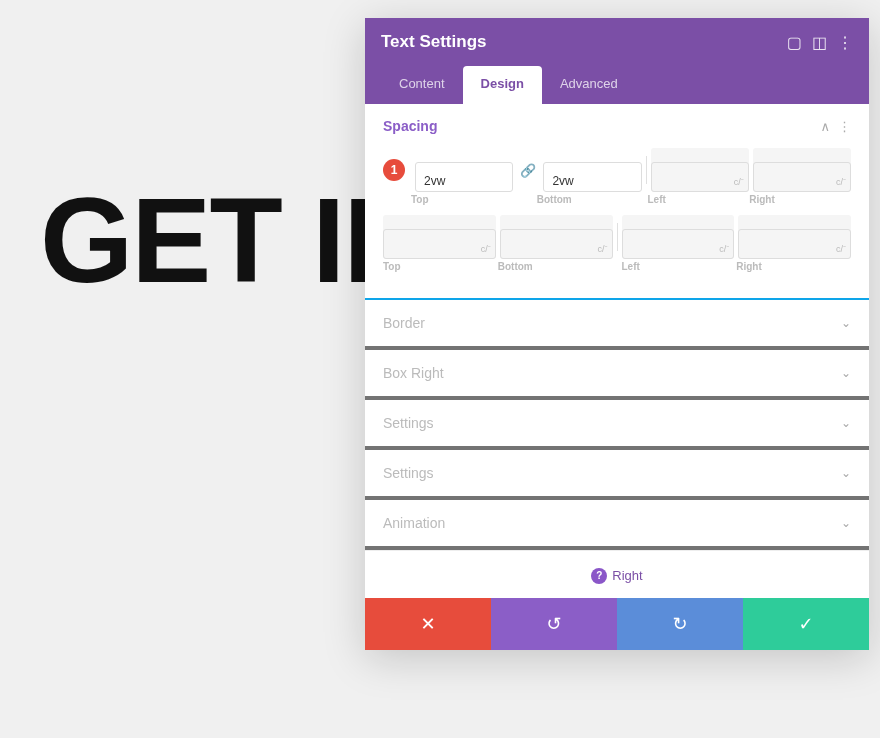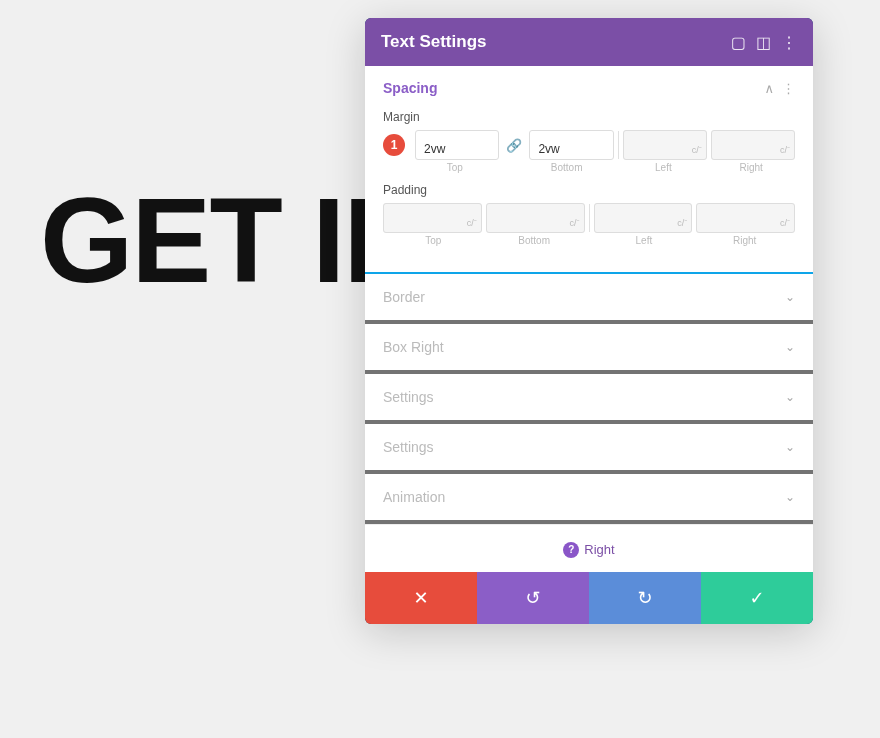--- a/index.html
+++ b/index.html
@@ -23,23 +23,23 @@
       line-height: 1;
       letter-spacing: -2px;
       z-index: 0;
     }
 
     
     .panel {
       position: absolute;
       left: 365px;
       top: 18px;
-      width: 448px;
+      width: 504px;
       background: #0c4a6e;
-      border-radius: 6px;
+      border-radius: 0;
       box-shadow: 0 8px 40px rgba(0,0,0,0.18);
       z-index: 10;
       display: flex;
       flex-direction: column;
       overflow: hidden;
     }
 
     
     .panel-header {
       background: #7b4fa6;
@@ -169,20 +169,21 @@
     }
     .input-pair input {
       width: 100%;
       border: 1px solid #ddd;
       border-radius: 3px;
       padding: 12px 22px 5px 8px;
       font-size: 12px;
       color: #333;
       height: 30px;
       outline: none;
+      margin-top: 14px;
     }
     .input-pair .c-suffix {
       position: absolute;
       right: 5px;
       bottom: 4px;
       font-size: 9px;
       color: #bbb;
     }
 
     .link-btn {
@@ -199,23 +200,23 @@
       margin: 0 4px;
     }
 
     .col-labels {
       display: flex;
       width: 100%;
       margin-top: 2px;
       margin-bottom: 10px;
     }
     .col-label {
-      text-align: center;
       font-size: 10px;
       color: #bbb;
+      font-weight: bold;
     }
 
     
     .collapsed-section {
       border-bottom: 4px solid #737373;
     }
     .collapsed-header {
       display: flex;
       align-items: center;
       justify-content: space-between;
@@ -288,35 +289,39 @@
 
   <div class="panel-header">
     <span class="panel-title">Text Settings</span>
     <div class="panel-header-icons">
       <span class="panel-header-icon">▢</span>
       <span class="panel-header-icon">◫</span>
       <span class="panel-header-icon">⋮</span>
     </div>
   </div>
 
+  <div class="tabs">
+    <div class="tab">Content</div>
+    <div class="tab active">Design</div>
+    <div class="tab">Advanced</div>
+  </div>
 
   <div class="panel-body">
 
     <div class="section">
       <div class="section-header">
         <span class="section-title">Spacing</span>
         <div class="section-icons">
           <span class="section-icon">∧</span>
           <span class="section-icon">⋮</span>
         </div>
       </div>
 
       <div class="spacing-content">
 
-        <div class="field-label">Margin</div>
         <div class="margin-inputs-row">
           <div style="display:flex;align-items:center;flex:0 0 auto;margin-right:4px;">
             <span class="num-badge">1</span>
           </div>
           <div class="input-pair" style="flex:1;margin-right:2px;">
             <input type="text" value="2vw" style="">
           </div>
           <span class="link-btn">🔗</span>
           <div class="input-pair" style="flex:1;margin-left:2px;">
             <input type="text" value="2vw" style="">
@@ -334,21 +339,20 @@
         <div class="col-labels">
           <div class="col-label" style="flex:0 0 28px;"></div>
           <div class="col-label" style="flex:1;">Top</div>
           <div class="col-label" style="flex:0 0 24px;"></div>
           <div class="col-label" style="flex:1;">Bottom</div>
           <div class="col-label" style="flex:0 0 9px;"></div>
           <div class="col-label" style="flex:1;">Left</div>
           <div class="col-label" style="flex:1;">Right</div>
         </div>
 
-        <div class="field-label">Padding</div>
         <div class="margin-inputs-row">
           <div class="input-pair" style="flex:1;margin-right:2px;background:#f5f5f5;border-radius:3px;">
             <input type="text" value="" style="background: rgb(245, 245, 245);">
             <span class="c-suffix">c/⁻</span>
           </div>
           <div class="input-pair" style="flex:1;margin-left:2px;background:#f5f5f5;border-radius:3px;">
             <input type="text" value="" style="background: rgb(245, 245, 245);">
             <span class="c-suffix">c/⁻</span>
           </div>
           <div class="sep"></div>

